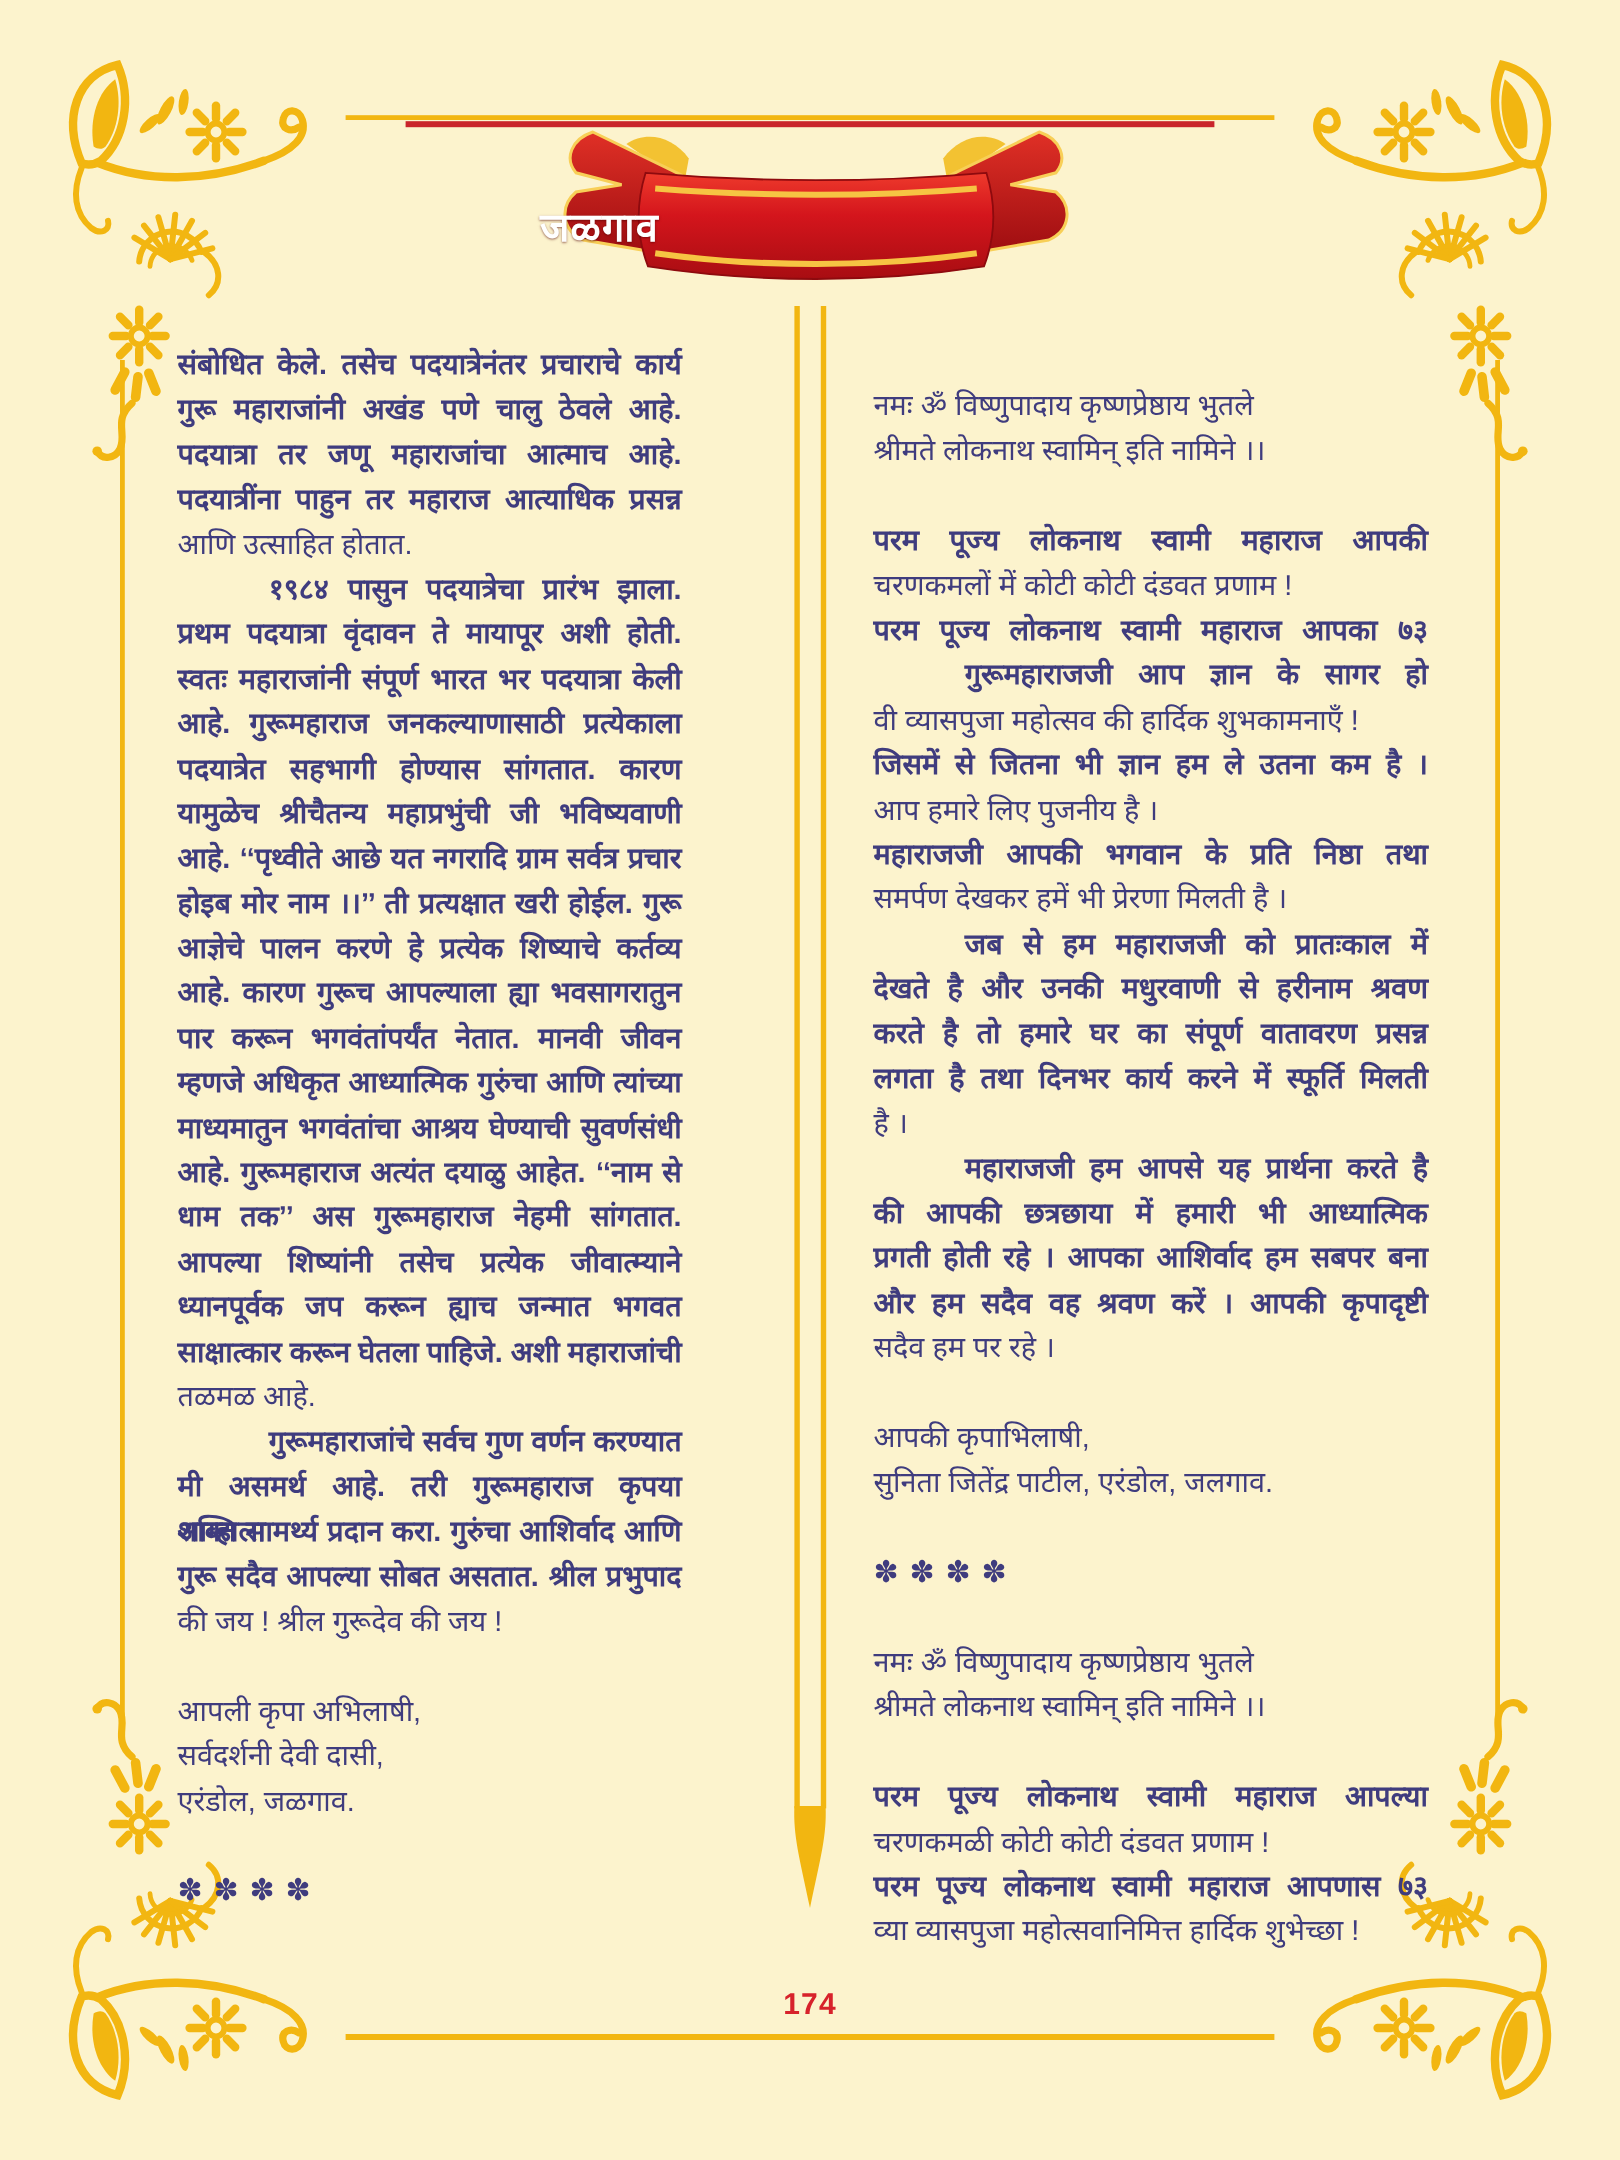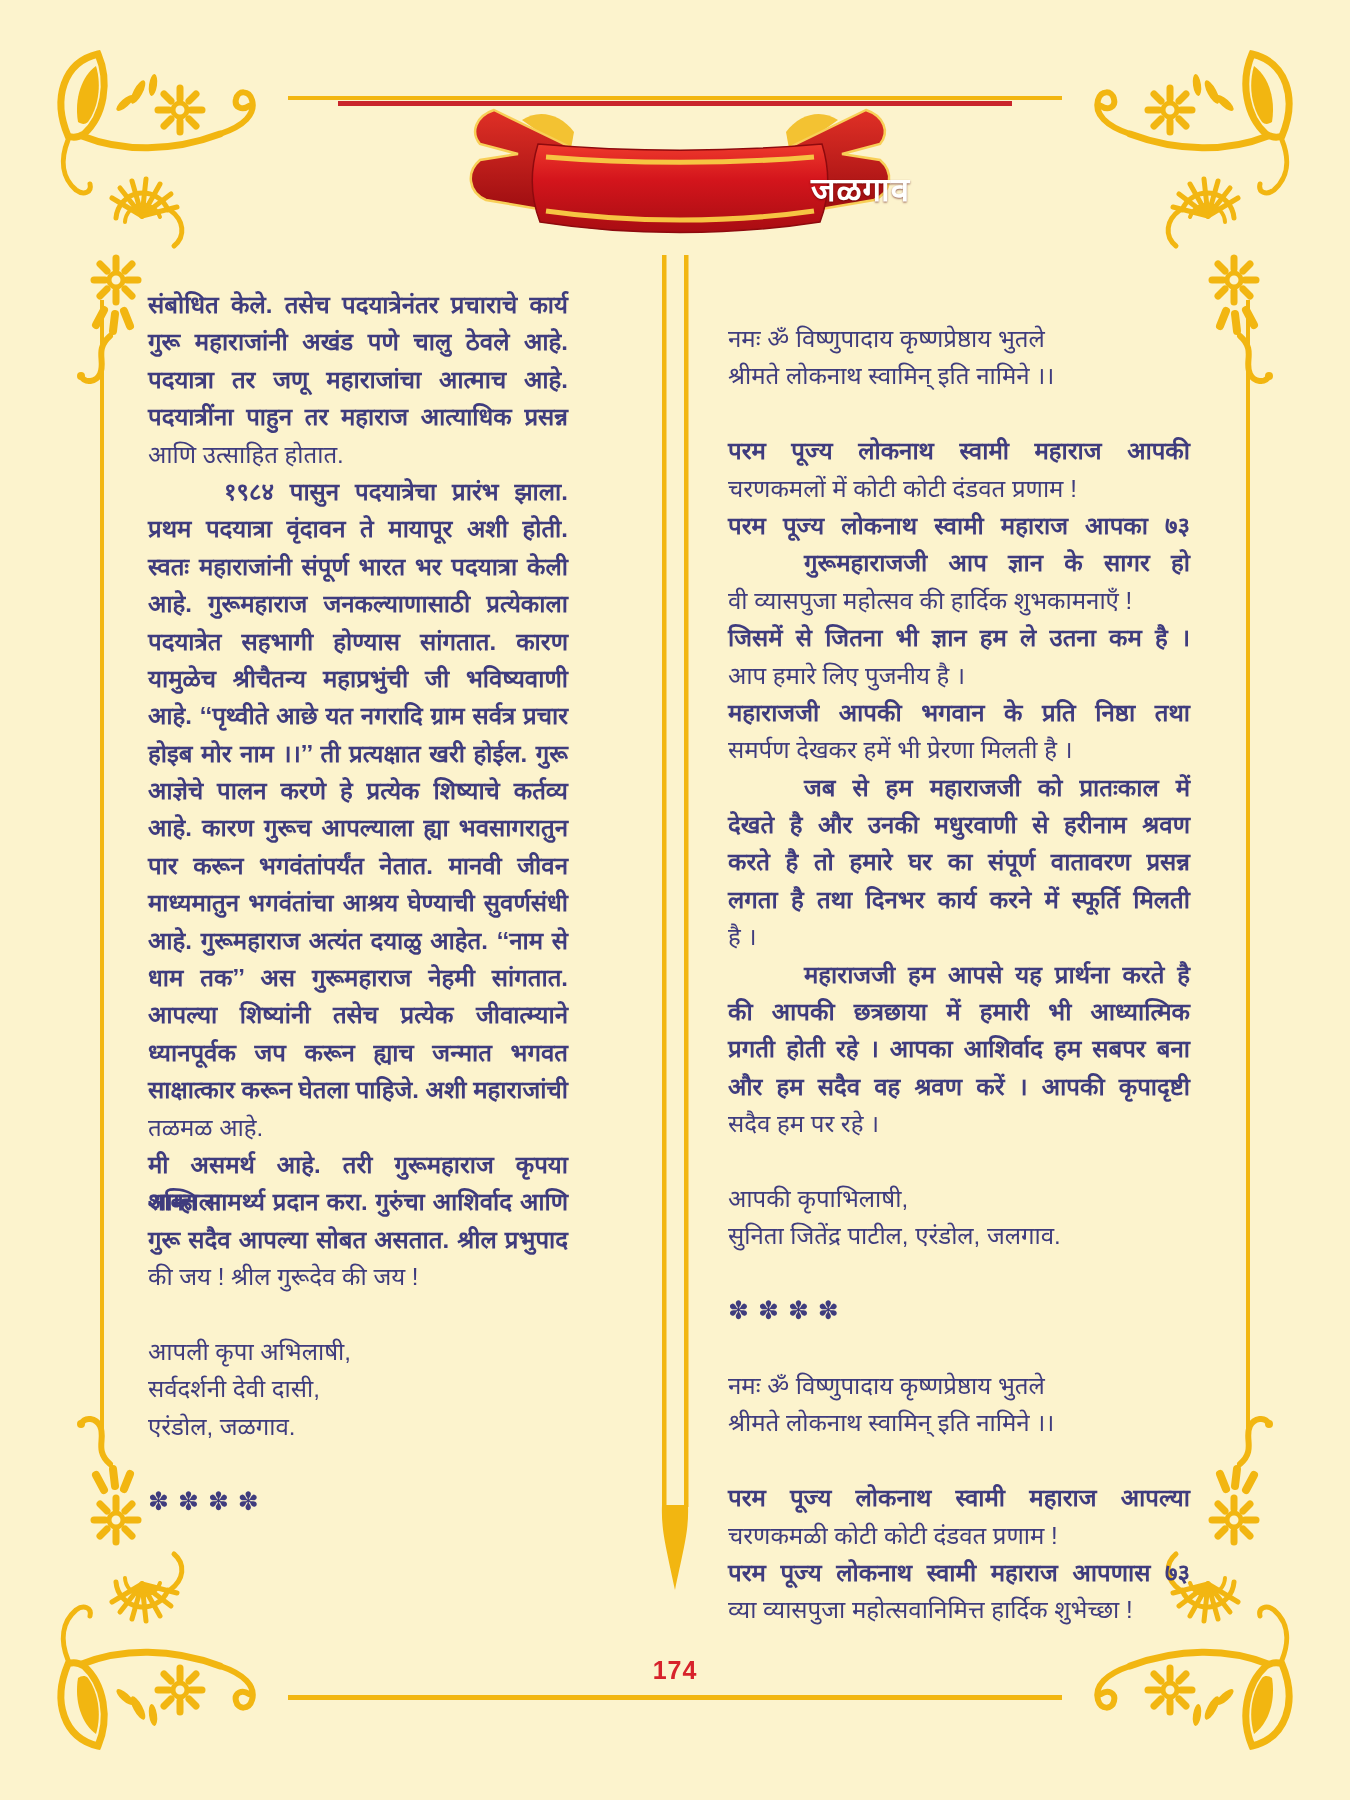--- a/index.html
+++ b/index.html
@@ -21,21 +21,21 @@
   .rule-right{left:1246px;top:300px;width:4px;height:1150px;}
   .corner{position:absolute;width:240px;height:340px;color:var(--gold);}
   .corner.tl{left:52px;top:48px;}
   .corner.tr{left:1058px;top:48px;transform:scaleX(-1);}
   .corner.bl{left:52px;top:1412px;transform:scaleY(-1);}
   .corner.br{left:1058px;top:1412px;transform:scale(-1,-1);}
   
   .banner{position:absolute;left:450px;top:100px;width:460px;height:140px;}
   .banner svg{position:absolute;left:0;top:0;}
   .banner-title{
-    position:absolute;left:0;top:66px;width:100%;text-align:right;
+    position:absolute;left:0;top:66px;width:100%;text-align:left;
     color:#FFFFFF;font-size:33px;font-weight:bold;letter-spacing:1px;
     text-shadow:0 1px 2px rgba(80,0,0,.6);
   }
   
   .divider{position:absolute;left:655px;top:255px;width:40px;height:1345px;color:var(--gold);}
   
   .col{position:absolute;top:286px;color:var(--ink);}
   .col-left{left:148px;width:420px;}
   .col-right{left:728px;width:462px;margin-top:34px;}
   .tline{
@@ -190,27 +190,29 @@
       <div class="tline just">प्रथम पदयात्रा वृंदावन ते मायापूर अशी होती.</div>
       <div class="tline just">स्वतः महाराजांनी संपूर्ण भारत भर पदयात्रा केली</div>
       <div class="tline just">आहे. गुरूमहाराज जनकल्याणासाठी प्रत्येकाला</div>
       <div class="tline just">पदयात्रेत सहभागी होण्यास सांगतात. कारण</div>
       <div class="tline just">यामुळेच श्रीचैतन्य महाप्रभुंची जी भविष्यवाणी</div>
       <div class="tline just">आहे. ‘‘पृथ्वीते आछे यत नगरादि ग्राम सर्वत्र प्रचार</div>
       <div class="tline just">होइब मोर नाम ।।’’ ती प्रत्यक्षात खरी होईल. गुरू</div>
       <div class="tline just">आज्ञेचे पालन करणे हे प्रत्येक शिष्याचे कर्तव्य</div>
       <div class="tline just">आहे. कारण गुरूच आपल्याला ह्या भवसागरातुन</div>
       <div class="tline just">पार करून भगवंतांपर्यंत नेतात. मानवी जीवन</div>
+      <div class="tline just">म्हणजे अधिकृत आध्यात्मिक गुरुंचा आणि त्यांच्या</div>
       <div class="tline just">माध्यमातुन भगवंतांचा आश्रय घेण्याची सुवर्णसंधी</div>
       <div class="tline just">आहे. गुरूमहाराज अत्यंत दयाळु आहेत. ‘‘नाम से</div>
       <div class="tline just">धाम तक’’ अस गुरूमहाराज नेहमी सांगतात.</div>
       <div class="tline just">आपल्या शिष्यांनी तसेच प्रत्येक जीवात्म्याने</div>
       <div class="tline just">ध्यानपूर्वक जप करून ह्याच जन्मात भगवत</div>
       <div class="tline just">साक्षात्कार करून घेतला पाहिजे. अशी महाराजांची</div>
       <div class="tline">तळमळ आहे.</div>
+      <div class="tline just ind">गुरूमहाराजांचे सर्वच गुण वर्णन करण्यात</div>
       <div class="tline just">मी असमर्थ आहे. तरी गुरूमहाराज कृपया आम्हाला</div>
       <div class="tline just">शक्ति सामर्थ्य प्रदान करा. गुरुंचा आशिर्वाद आणि</div>
       <div class="tline just">गुरू सदैव आपल्या सोबत असतात. श्रील प्रभुपाद</div>
       <div class="tline">की जय !  श्रील गुरूदेव की जय !</div>
       <div class="tline">&nbsp;</div>
       <div class="tline">आपली कृपा अभिलाषी,</div>
       <div class="tline">सर्वदर्शनी देवी दासी,</div>
       <div class="tline">एरंडोल, जळगाव.</div>
       <div class="tline">&nbsp;</div>
       <div class="tline star">✽✽✽✽</div>

